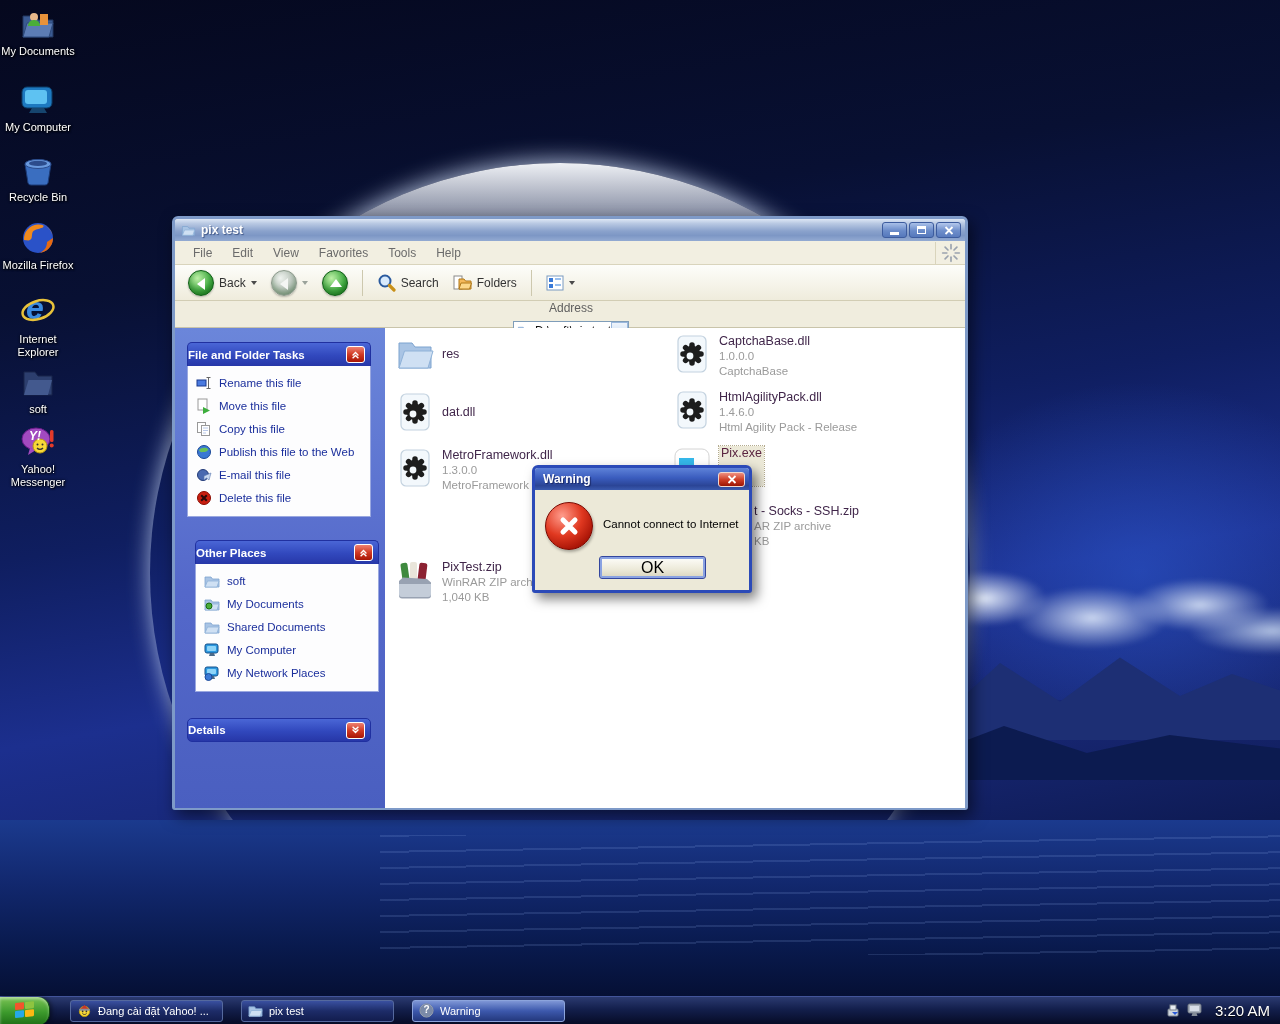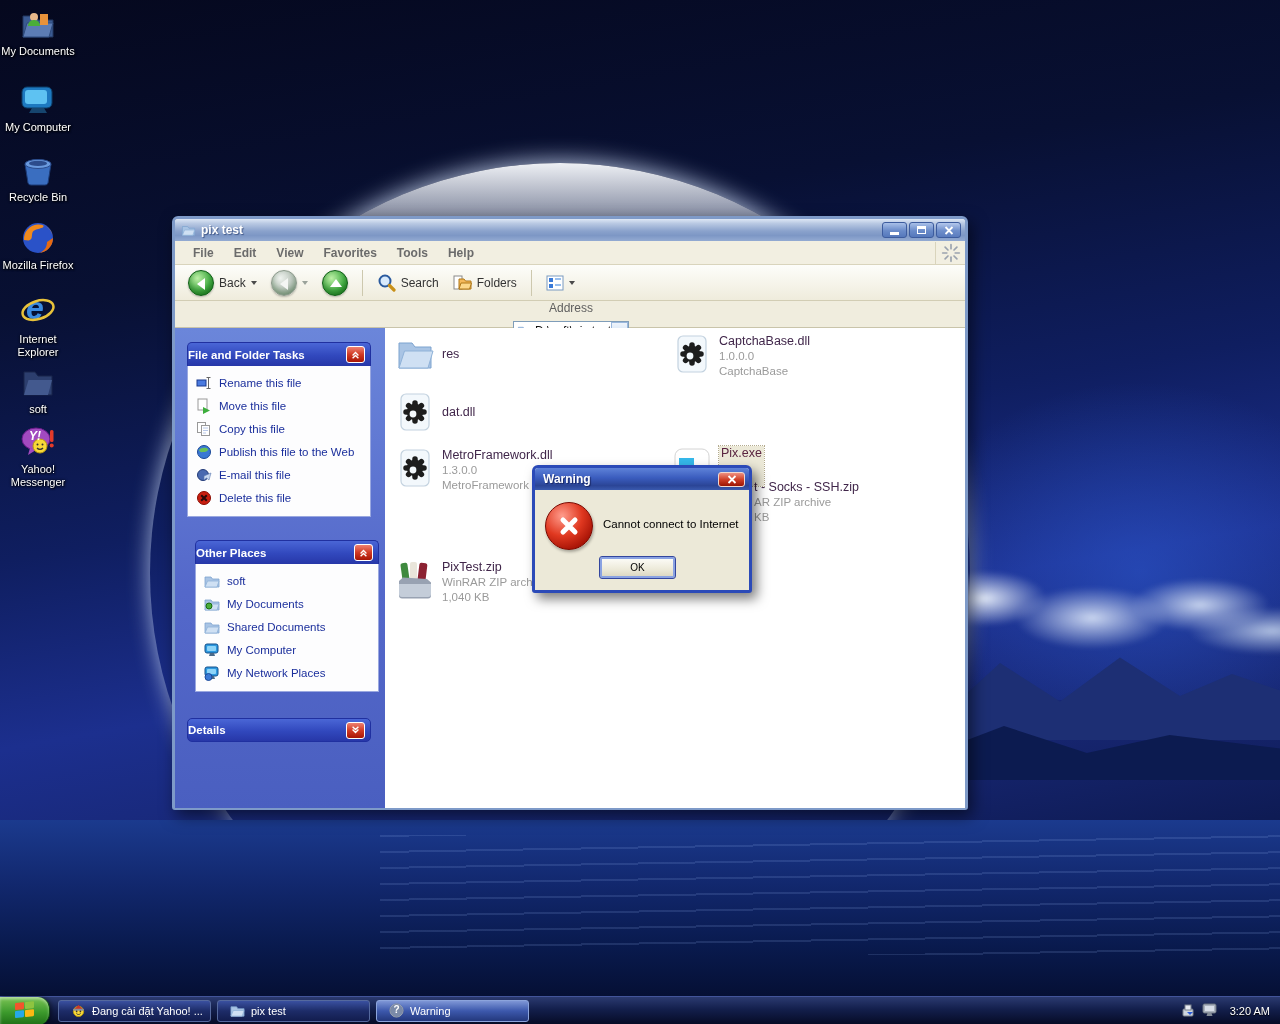--- a/index.html
+++ b/index.html
@@ -41,21 +41,21 @@
   .titlebar .ticon { width:15px; height:14px; margin-right:5px; }
   .titlebar .ttext { color:#fff; font-size:12px; font-weight:bold; text-shadow:1px 1px 1px rgba(20,40,90,.6); flex:1; }
   .winbtns { display:flex; gap:2px; }
   .winbtn { width:25px; height:16px; border:1px solid #3d5c9e; border-radius:3px;
     background:linear-gradient(180deg,#a9c0e8,#6a8bc9 55%,#5578bb); display:flex; align-items:center; justify-content:center; }
   .winbtn:last-child { background:linear-gradient(180deg,#b4c8ec,#6e8ecb 55%,#5a7cbe); }
   .g-min { width:9px; height:3px; background:#fff; margin-top:7px; }
   .g-max { width:9px; height:8px; border:1px solid #fff; border-top-width:3px; }
 
   .menubar { height:24px; background:#f2efe1; border-bottom:1px solid #d9d4bc; display:flex; align-items:center; padding-left:8px; }
-  .menuitem { font-size:12px; color:#6b6b6b; padding:3px 10px;font-weight:bold; }
+  .menuitem { font-size:12px; color:#6b6b6b; padding:3px 10px; }
   .throbber { margin-left:auto; width:30px; height:22px; display:flex; align-items:center; justify-content:center; border-left:1px solid #d9d4bc; }
 
   .tbar { height:36px; background:linear-gradient(180deg,#fdfdfa,#efecdc); border-bottom:1px solid #d2cdb4; display:flex; align-items:center; padding-left:8px; gap:4px; }
   .tb-btn { display:flex; align-items:center; gap:5px; font-size:12px; color:#333; padding:2px 5px; border-radius:3px; }
   .navc { width:26px; height:26px; border-radius:50%; border:1px solid #0c5c14;
     background:radial-gradient(circle at 35% 30%, #bdf0a6, #49b249 55%, #157a19); position:relative;
     box-shadow:inset 0 -4px 6px rgba(0,60,0,.35), 0 1px 2px rgba(0,0,0,.25); }
   .navc.dis { border-color:#8a988a; background:radial-gradient(circle at 35% 30%, #eef2ee, #b9c4ba 60%, #97a59a); }
   .arr-left { position:absolute; left:8px; top:7px; width:0; height:0; border:6px solid transparent; border-right:8px solid #fff; border-left:0; }
   .arr-up { position:absolute; left:7px; top:8px; width:0; height:0; border:6px solid transparent; border-bottom:8px solid #fff; border-top:0; }
@@ -103,41 +103,41 @@
   .dlg-title { height:22px; border-radius:3px 3px 0 0; display:flex; align-items:center; padding:0 4px 0 8px;
     background:linear-gradient(180deg,#5e82d8 0%,#3a5cbe 45%,#2b4596 80%,#3a59ae 100%); }
   .dlg-title .dt { color:#fff; font-size:12px; font-weight:bold; text-shadow:1px 1px 1px rgba(0,0,40,.5); flex:1; }
   .dlg-close { width:27px; height:15px; border:1px solid #f0d8d0; border-radius:3px;
     background:linear-gradient(180deg,#ef9080,#d04028 50%,#9a1403); display:flex; align-items:center; justify-content:center; }
   .dlg-body { position:relative; height:100px; }
   .err-ic { position:absolute; left:10px; top:12px; width:48px; height:48px; border-radius:50%;
     background:radial-gradient(circle at 35% 28%, #ff9c8c, #e03820 45%, #9a0b00 85%);
     border:1px solid #7a0800; box-shadow:1px 2px 3px rgba(0,0,0,.3); display:flex; align-items:center; justify-content:center; }
   .dlg-msg { position:absolute; left:68px; top:28px; font-size:11.5px; color:#000; }
-  .ok-btn { position:absolute; left:64px; top:66px; width:77px; height:23px; border:1px solid #33469e; border-radius:3px;
-    background:linear-gradient(180deg,#fefefb,#ece9d8 60%,#d8d3bd); font-size:10px; color:#000;
+  .ok-btn { position:absolute; left:64px; top:66px; width:107px; height:23px; border:1px solid #33469e; border-radius:3px;
+    background:linear-gradient(180deg,#fefefb,#ece9d8 60%,#d8d3bd); font-size:16px; color:#000;
     box-shadow:0 0 0 2px #8aa2e2 inset; display:flex; align-items:center; justify-content:center; }
 
   
   .taskbar { position:absolute; left:0; bottom:0; width:1280px; height:28px; z-index:100;
     background:linear-gradient(180deg,#2b3a70 0%,#131f4c 45%,#060b26 100%); border-top:1px solid #42549a; display:flex; align-items:center; }
   .startbtn { width:50px; height:28px; border-radius:0 12px 12px 0; margin-right:8px;
     background:linear-gradient(180deg,#7cc455 0%,#3c9a2c 55%,#1e6f16 100%); border-right:1px solid #0d4c0a;
     box-shadow:inset 0 2px 3px rgba(255,255,255,.45), 2px 0 4px rgba(0,0,0,.4); display:flex; align-items:center; justify-content:center; }
   .flag { position:relative; width:20px; height:17px; transform:skewY(-6deg); }
   .flag i { position:absolute; width:9px; height:7px; border-radius:1px; }
   .flag .f1{left:0;top:0;background:#f2552c;} .flag .f2{left:10px;top:0;background:#8ec440;}
   .flag .f3{left:0;top:8px;background:#25a8e8;} .flag .f4{left:10px;top:8px;background:#fcb813;}
   .taskbtn { width:153px; height:22px; margin-right:6px; border:1px solid #55699e; border-radius:3px;
     background:linear-gradient(180deg,#3a50a0 0%,#1d2c68 50%,#121d4e 100%);
-    display:flex; align-items:center; padding:0 12px; gap:6px; color:#fff; font-size:11px; white-space:nowrap; overflow:hidden; }
+    display:flex; align-items:center; padding:0 6px; gap:6px; color:#fff; font-size:11px; white-space:nowrap; overflow:hidden;margin-left:12px; }
   .taskbtn.active { background:linear-gradient(180deg,#7e96d6 0%,#3c58ac 50%,#23387c 100%); border-color:#8ca4dc; }
   .tb-ico { width:15px; height:15px; flex:none; }
   .tray { margin-left:auto; display:flex; align-items:center; gap:5px; padding-right:10px; }
-  .clock { color:#fff; font-size:11px; margin-left:6px; text-shadow:0 1px 1px #000; }
+  .clock { color:#fff; font-size:15px; margin-left:6px; text-shadow:0 1px 1px #000; }
 
   svg { display:block; }
 </style>
 </head>
 <body>
 
 <svg width="0" height="0" style="position:absolute">
   <defs>
     <symbol id="sym-folder" viewBox="0 0 40 40">
       <path d="M4 9h13l3 4h16v21H4z" fill="#a9c4e4" stroke="#7da3cf" stroke-width="1"></path>
@@ -521,27 +521,37 @@
         <div class="file-item" style="left:287px;top:6px">
           <svg class="fi-icon" viewBox="0 0 40 40">
               <use href="#sym-gear-doc"></use>
             </svg>
           <div>
             <div class="fi-name">CaptchaBase.dll</div>
             <div class="fi-sub">1.0.0.0</div>
             <div class="fi-sub">CaptchaBase</div>
           </div>
         </div>
+        <div class="file-item" style="left:287px;top:62px">
+          <svg class="fi-icon" viewBox="0 0 40 40">
+              <use href="#sym-gear-doc"></use>
+            </svg>
+          <div>
+            <div class="fi-name">HtmlAgilityPack.dll</div>
+            <div class="fi-sub">1.4.6.0</div>
+            <div class="fi-sub">Html Agility Pack - Release</div>
+          </div>
+        </div>
         <div class="file-item" style="left:287px;top:118px">
           <svg class="fi-icon" viewBox="0 0 40 40">
               <use href="#sym-exe"></use>
             </svg>
           <div class="fi-name sel">Pix.exe</div>
         </div>
-        <div class="frag" style="left:369px;top:152px">
+        <div class="frag" style="left:369px;top:176px">
           <div class="fi-name">t - Socks - SSH.zip</div>
           <div class="fi-sub">AR ZIP archive</div>
           <div class="fi-sub">KB</div>
         </div>
       </div>
     </div>
   </div>
 
   <div class="dialog">
     <div class="dlg-title">

